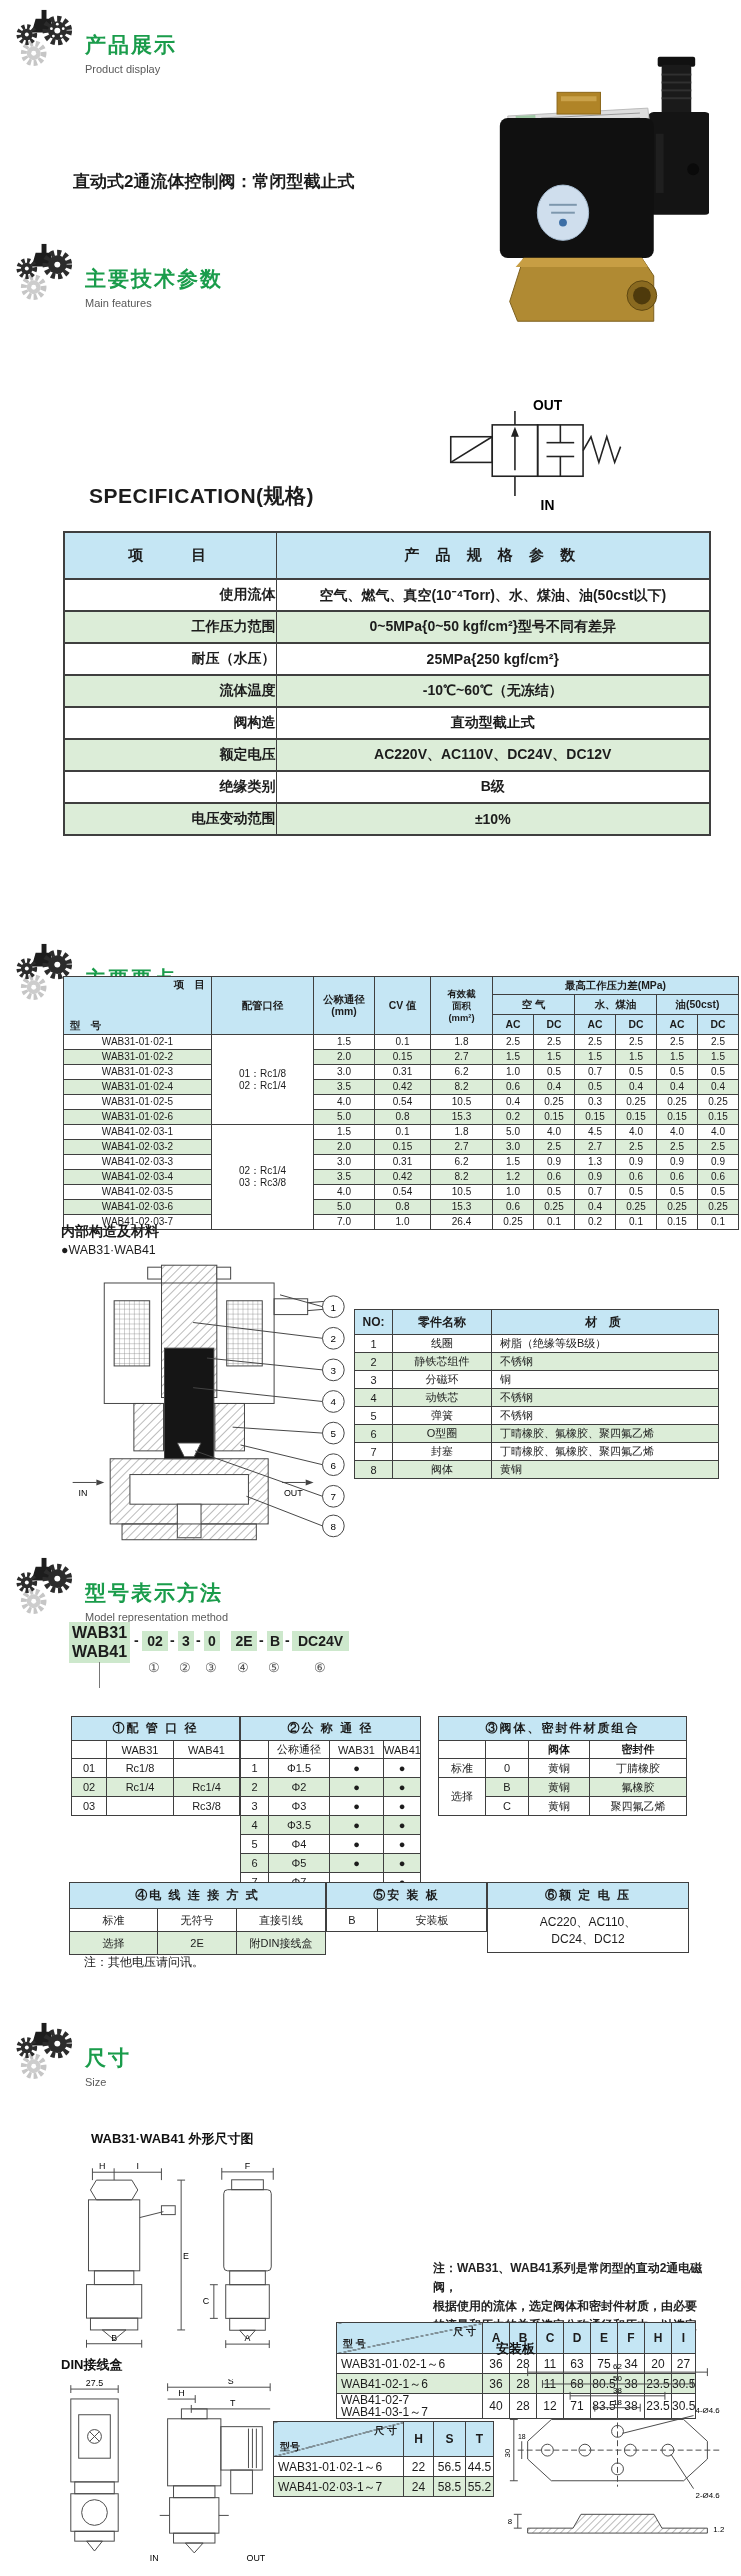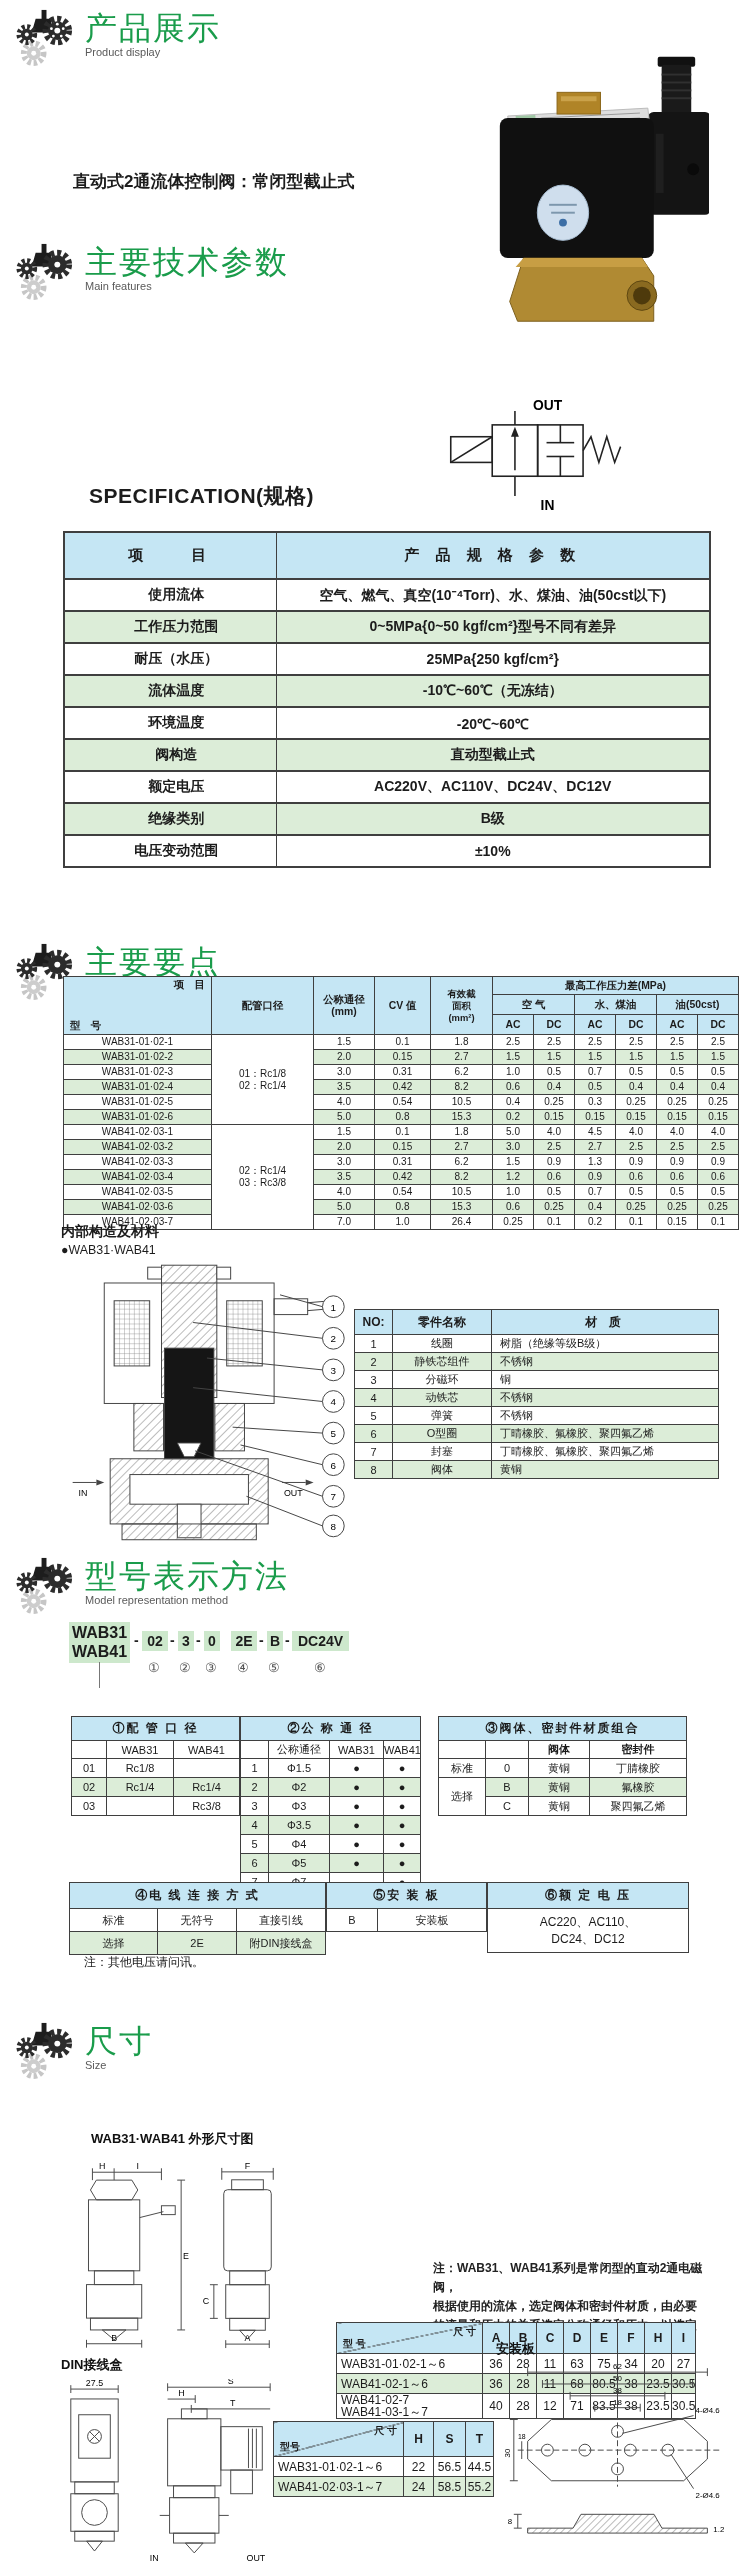--- a/index.html
+++ b/index.html
@@ -2,32 +2,32 @@
 <html><head>
 <meta charset="utf-8">
 <style>
   html,body{margin:0;padding:0;background:#fff;}
   #page{position:relative;width:741px;height:2576px;background:#fff;overflow:hidden;
         font-family:"Liberation Sans",sans-serif;color:#1c1c1c;}
   .abs{position:absolute;}
   
   .sec-head{position:absolute;left:14px;display:flex;align-items:flex-start;}
   .sec-titles{margin-left:8px;padding-top:8px;}
-  .sec-cn{font-size:32px;font-weight:normal;color:#1a9c4b;letter-spacing:2px;line-height:28px;}
+  .sec-cn{font-size:21px;font-weight:bold;color:#1a9c4b;letter-spacing:2px;line-height:28px;margin-top:17px;}
   .sec-en{font-size:11px;color:#5a5a5a;margin-top:4px;}
   
   table{border-collapse:collapse;table-layout:fixed;width:100%;}
   td,th{border:1px solid #3f3f3f;text-align:center;vertical-align:middle;padding:0;overflow:hidden;font-weight:normal;}
   .hdr{background:#c5e6f4;font-weight:bold;}
   
   .spec-table{border:2px solid #3f3f3f;}
   .spec-table td{border-bottom:2px solid #3f3f3f;border-top:2px solid #3f3f3f;border-left:1px solid #3f3f3f;border-right:1px solid #3f3f3f;font-size:14px;height:30px;font-weight:bold;}
   .spec-table .sph{height:45px;font-size:15px;letter-spacing:6px;}
   .spec-table tbody tr:nth-child(even){background:#dcedd8;}
-  .spec-label{text-align:center;padding-left:12px;}
+  .spec-label{text-align:right;padding-left:12px;}
   
   .char-table td{font-size:10px;height:14px;line-height:12px;}
   .char-table .h{font-size:10.4px;font-weight:bold;background:#c5e6f4;}
   .char-table tbody tr:nth-child(even){background:#dcedd8;}
   .char-table .pipe{background:#fff;font-size:10px;}
   
   .diag{position:relative;background:#c5e6f4 linear-gradient(to bottom right,rgba(0,0,0,0) 49.4%,#3f3f3f 49.4%,#3f3f3f 50.6%,rgba(0,0,0,0) 50.6%);}
   .diag .tr{position:absolute;top:2px;right:6px;font-weight:bold;}
   .diag .bl{position:absolute;bottom:2px;left:6px;font-weight:bold;}
   
@@ -177,24 +177,20 @@
           <td class="spec-label">工作压力范围</td>
           <td>0~5MPa{0~50 kgf/cm²}型号不同有差异</td>
         </tr>
           <tr>
           <td class="spec-label">耐压（水压）</td>
           <td>25MPa{250 kgf/cm²}</td>
         </tr>
           <tr>
           <td class="spec-label">流体温度</td>
           <td>-10℃~60℃（无冻结）</td>
-        </tr>
-          <tr>
-          <td class="spec-label">环境温度</td>
-          <td>-20℃~60℃</td>
         </tr>
           <tr>
           <td class="spec-label">阀构造</td>
           <td>直动型截止式</td>
         </tr>
           <tr>
           <td class="spec-label">额定电压</td>
           <td>AC220V、AC110V、DC24V、DC12V</td>
         </tr>
           <tr>

